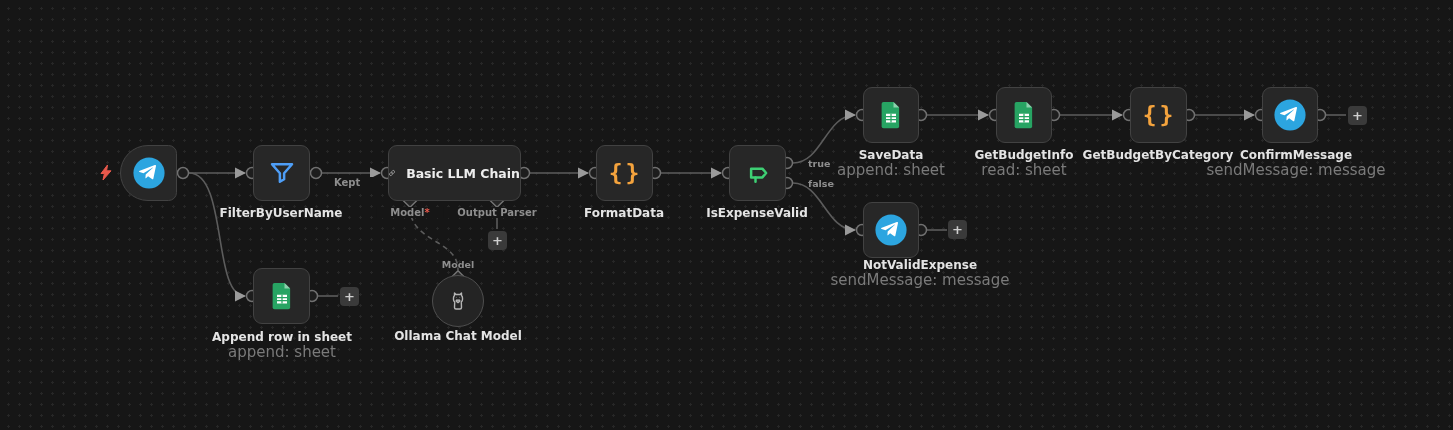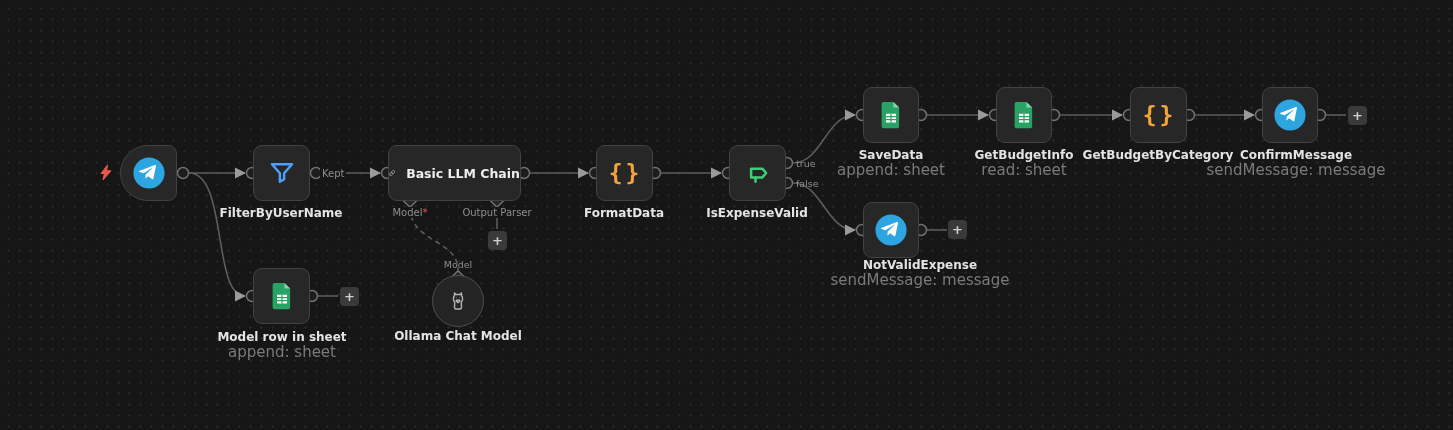--- a/index.html
+++ b/index.html
@@ -20,21 +20,21 @@
   }
   .node.trigger{border-radius:30px 9px 9px 30px;}
   .node.circle{border-radius:50%;background:#242424;border-color:#4e4e4e;}
   .node.wide{justify-content:flex-start;padding:0 0;gap:11px;align-items:center;}
   .inner-title{font-size:12.5px;font-weight:bold;color:#EDEDED;white-space:nowrap;}
   .caption{position:absolute;transform:translateX(-50%);text-align:center;white-space:nowrap;}
   .nlabel{font-size:12px;font-weight:bold;color:#E4E4E4;line-height:14px;}
   .nsub{font-size:15px;color:#7A7A7A;line-height:12px;margin-top:2px;}
   .edge-label{
     position:absolute;font-size:10px;color:#8E8E8E;line-height:11px;
-    background:#161616;padding:0 2px;white-space:nowrap;
+    background:#161616;padding:0 14px;white-space:nowrap;font-weight:bold;
   }
   .edge-label.centered{transform:translateX(-50%);}
   .edge-label.plain{background:transparent;font-size:9.5px;}
   .req{color:#E9594C;}
   .plus{
     position:absolute;width:19px;height:19px;border-radius:4px;background:#3A3A3A;
     color:#CFCFCF;font-size:13px;font-weight:bold;display:flex;align-items:center;
     justify-content:center;line-height:1;cursor:pointer;
   }
   .braces{
@@ -146,21 +146,21 @@
       <path d="M6.5 8.5h9l3 3.5-3 3.5h-9z"></path>
       <path d="M10 15.5V19"></path>
     </svg>
   </div>
   <div class="caption" style="left:757px;top:206px;">
     <div class="nlabel">IsExpenseValid</div>
   </div>
   <div class="edge-label plain" style="left:794px;top:158px;">true</div>
   <div class="edge-label plain" style="left:794px;top:178px;">false</div>
 
-  <div class="edge-label" style="left:320px;top:168px;">Kept</div>
+  <div class="edge-label" style="left:320px;top:177px;">Kept</div>
 
   <div class="node" style="left:863px;top:87px;width:56px;height:56px;">
     <svg width="30" height="30" viewBox="0 0 24 24">
       <path d="M6 1.5h8l4.5 4.5v15a1.5 1.5 0 0 1-1.5 1.5H6A1.5 1.5 0 0 1 4.5 21V3A1.5 1.5 0 0 1 6 1.5z" fill="#27A463"></path>
       <path d="M14 1.5l4.5 4.5H14z" fill="#8ED1AE"></path>
       <rect x="8" y="11" width="8" height="7" fill="#fff"></rect>
       <path d="M8 13.3h8M8 15.6h8M12 11v7" stroke="#27A463" stroke-width="1"></path>
     </svg>
   </div>
   <div class="caption" style="left:891px;top:148px;">
@@ -214,21 +214,21 @@
 
   <div class="node" style="left:253px;top:268px;width:57px;height:56px;">
     <svg width="30" height="30" viewBox="0 0 24 24">
       <path d="M6 1.5h8l4.5 4.5v15a1.5 1.5 0 0 1-1.5 1.5H6A1.5 1.5 0 0 1 4.5 21V3A1.5 1.5 0 0 1 6 1.5z" fill="#27A463"></path>
       <path d="M14 1.5l4.5 4.5H14z" fill="#8ED1AE"></path>
       <rect x="8" y="11" width="8" height="7" fill="#fff"></rect>
       <path d="M8 13.3h8M8 15.6h8M12 11v7" stroke="#27A463" stroke-width="1"></path>
     </svg>
   </div>
   <div class="caption" style="left:282px;top:330px;">
-    <div class="nlabel">Model row in sheet</div>
+    <div class="nlabel">Append row in sheet</div>
     <div class="nsub">append: sheet</div>
   </div>
   <div class="plus" style="left:340px;top:287px;">+</div>
 
   <div class="plus" style="left:488px;top:231px;">+</div>
 
   <div class="node circle" style="left:432px;top:275px;width:52px;height:52px;">
     <svg width="24" height="28" viewBox="0 0 24 24" fill="none" stroke="#B5B5B5" stroke-width="1.4" stroke-linecap="round" stroke-linejoin="round">
       <path d="M8.5 6.5V4l1.5 1.5h4L15.5 4v2.5c.7.7 1 1.4 1 2.5v1.5c0 1-.4 1.8-1.2 2.3l.2 5.7c0 .8-.6 1.5-1.5 1.5h-4c-.9 0-1.5-.7-1.5-1.5l.2-5.7C7.9 12.3 7.5 11.5 7.5 10.5V9c0-1.1.3-1.8 1-2.5z"></path>
       <circle cx="10.2" cy="8.2" r="0.45" fill="#B5B5B5" stroke="none"></circle>

